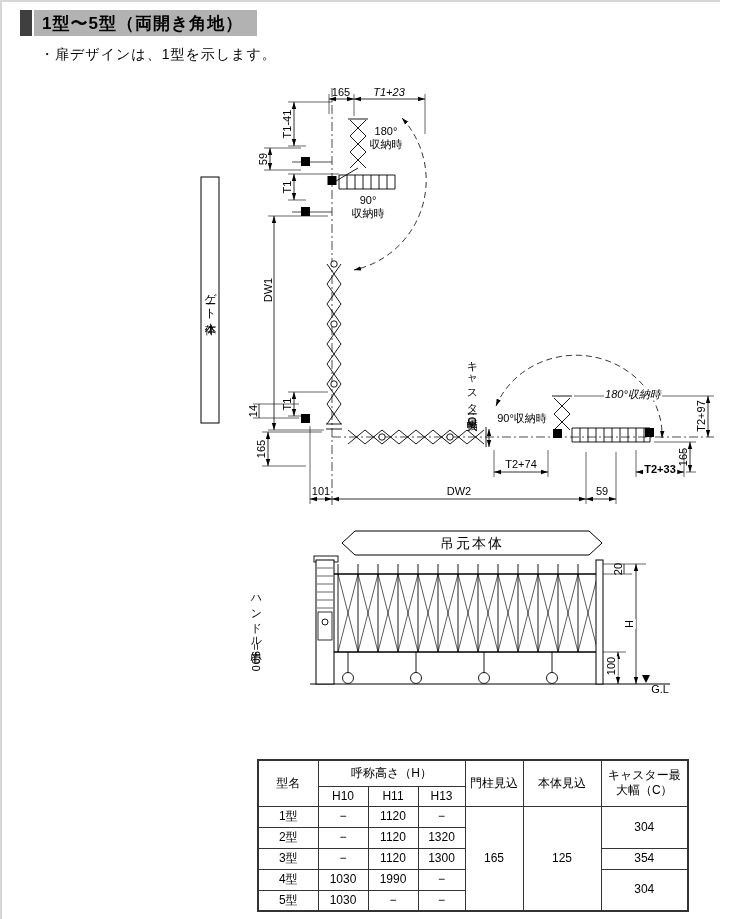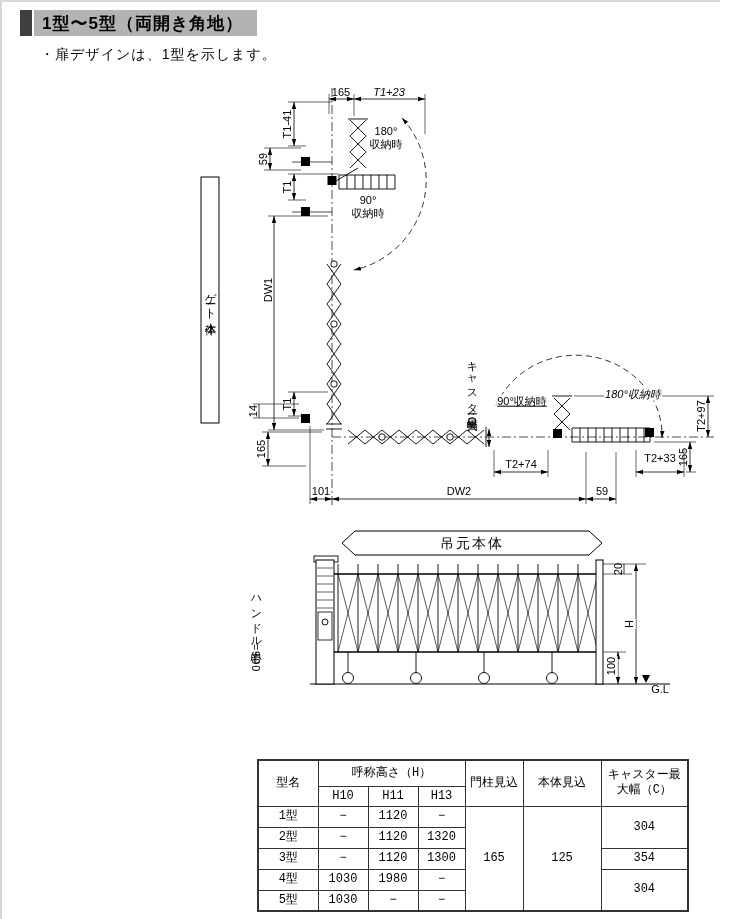--- a/index.html
+++ b/index.html
@@ -22,21 +22,21 @@
   .vjp{writing-mode:vertical-rl;text-orientation:mixed;transform:translate(-50%,-50%);letter-spacing:1px;}
   .two-line{white-space:pre-line;text-align:center;}
   .wbg{background:#fff;padding:0 1px;}
   .hinge-label{font-size:14px;letter-spacing:2px;}
   
   .spec{
     position:absolute;left:255px;top:757px;width:430px;border-collapse:collapse;
     font-size:12px;text-align:center;table-layout:fixed;
   }
   .spec th,.spec td{border:1px solid #333;font-weight:normal;padding:1px 2px;line-height:1.25;}
-  .spec{border:2px solid #333;font-family:Liberation Mono, monospace;}
+  .spec{border:2px solid #333;}
   .spec .rh1{height:26px;}
   .spec .rh2{height:20px;}
   .spec .rd{height:21px;margin-left:28px;}
 </style>
 </head>
 <body>
 
 <div class="page">
 
   <svg width="740" height="919" viewBox="0 0 740 919">
@@ -200,28 +200,28 @@
   <div class="lbl rot" style="left:285px;top:122px;">T1-41</div>
   <div class="lbl rot" style="left:261px;top:157px;">59</div>
   <div class="lbl ctr two-line wbg" style="left:384px;top:136px;">180°
 収納時</div>
   <div class="lbl rot" style="left:285px;top:185px;">T1</div>
   <div class="lbl ctr two-line wbg" style="left:366px;top:205px;">90°
 収納時</div>
   <div class="lbl vjp" style="left:208px;top:298px;font-size:11.5px;">ゲート本体</div>
   <div class="lbl rot" style="left:266px;top:288px;">DW1</div>
   <div class="lbl vjp" style="left:470px;top:388px;">キャスター最大幅:C</div>
-  <div class="lbl ctr wbg" style="left:520px;top:399px;text-decoration:underline;">90°収納時</div>
+  <div class="lbl ctr wbg" style="left:520px;top:416px;">90°収納時</div>
   <div class="lbl ctr wbg" style="left:631px;top:392px;font-style:italic;">180°収納時</div>
   <div class="lbl rot" style="left:699px;top:414px;">T2+97</div>
   <div class="lbl rot" style="left:251px;top:409px;">14</div>
   <div class="lbl rot" style="left:285px;top:402px;">T1</div>
   <div class="lbl rot" style="left:259px;top:447px;">165</div>
   <div class="lbl ctr wbg" style="left:519px;top:462px;">T2+74</div>
-  <div class="lbl ctr wbg" style="left:658px;top:456px;">T2+33</div>
+  <div class="lbl ctr wbg" style="left:658px;top:467px;font-weight:bold;">T2+33</div>
   <div class="lbl rot" style="left:681px;top:455px;">165</div>
   <div class="lbl ctr" style="left:319px;top:489px;">101</div>
   <div class="lbl ctr" style="left:457px;top:489px;">DW2</div>
   <div class="lbl ctr" style="left:600px;top:489px;">59</div>
   <div class="lbl ctr hinge-label" style="left:470px;top:541px;">吊元本体</div>
 
   <div class="lbl vjp" style="left:254px;top:628px;">ハンドル中心=900</div>
   <div class="lbl rot" style="left:616px;top:567px;">20</div>
   <div class="lbl rot wbg" style="left:627px;top:622px;">H</div>
   <div class="lbl rot wbg" style="left:609px;top:664px;">100</div>
@@ -268,21 +268,21 @@
     <tr class="rd">
       <td>3型</td>
       <td>−</td>
       <td>1120</td>
       <td>1300</td>
       <td>354</td>
     </tr>
     <tr class="rd">
       <td>4型</td>
       <td>1030</td>
-      <td>1980</td>
+      <td>1990</td>
       <td>−</td>
       <td rowspan="2">304</td>
     </tr>
     <tr class="rd">
       <td>5型</td>
       <td>1030</td>
       <td>−</td>
       <td>−</td>
     </tr>
   </tbody>

